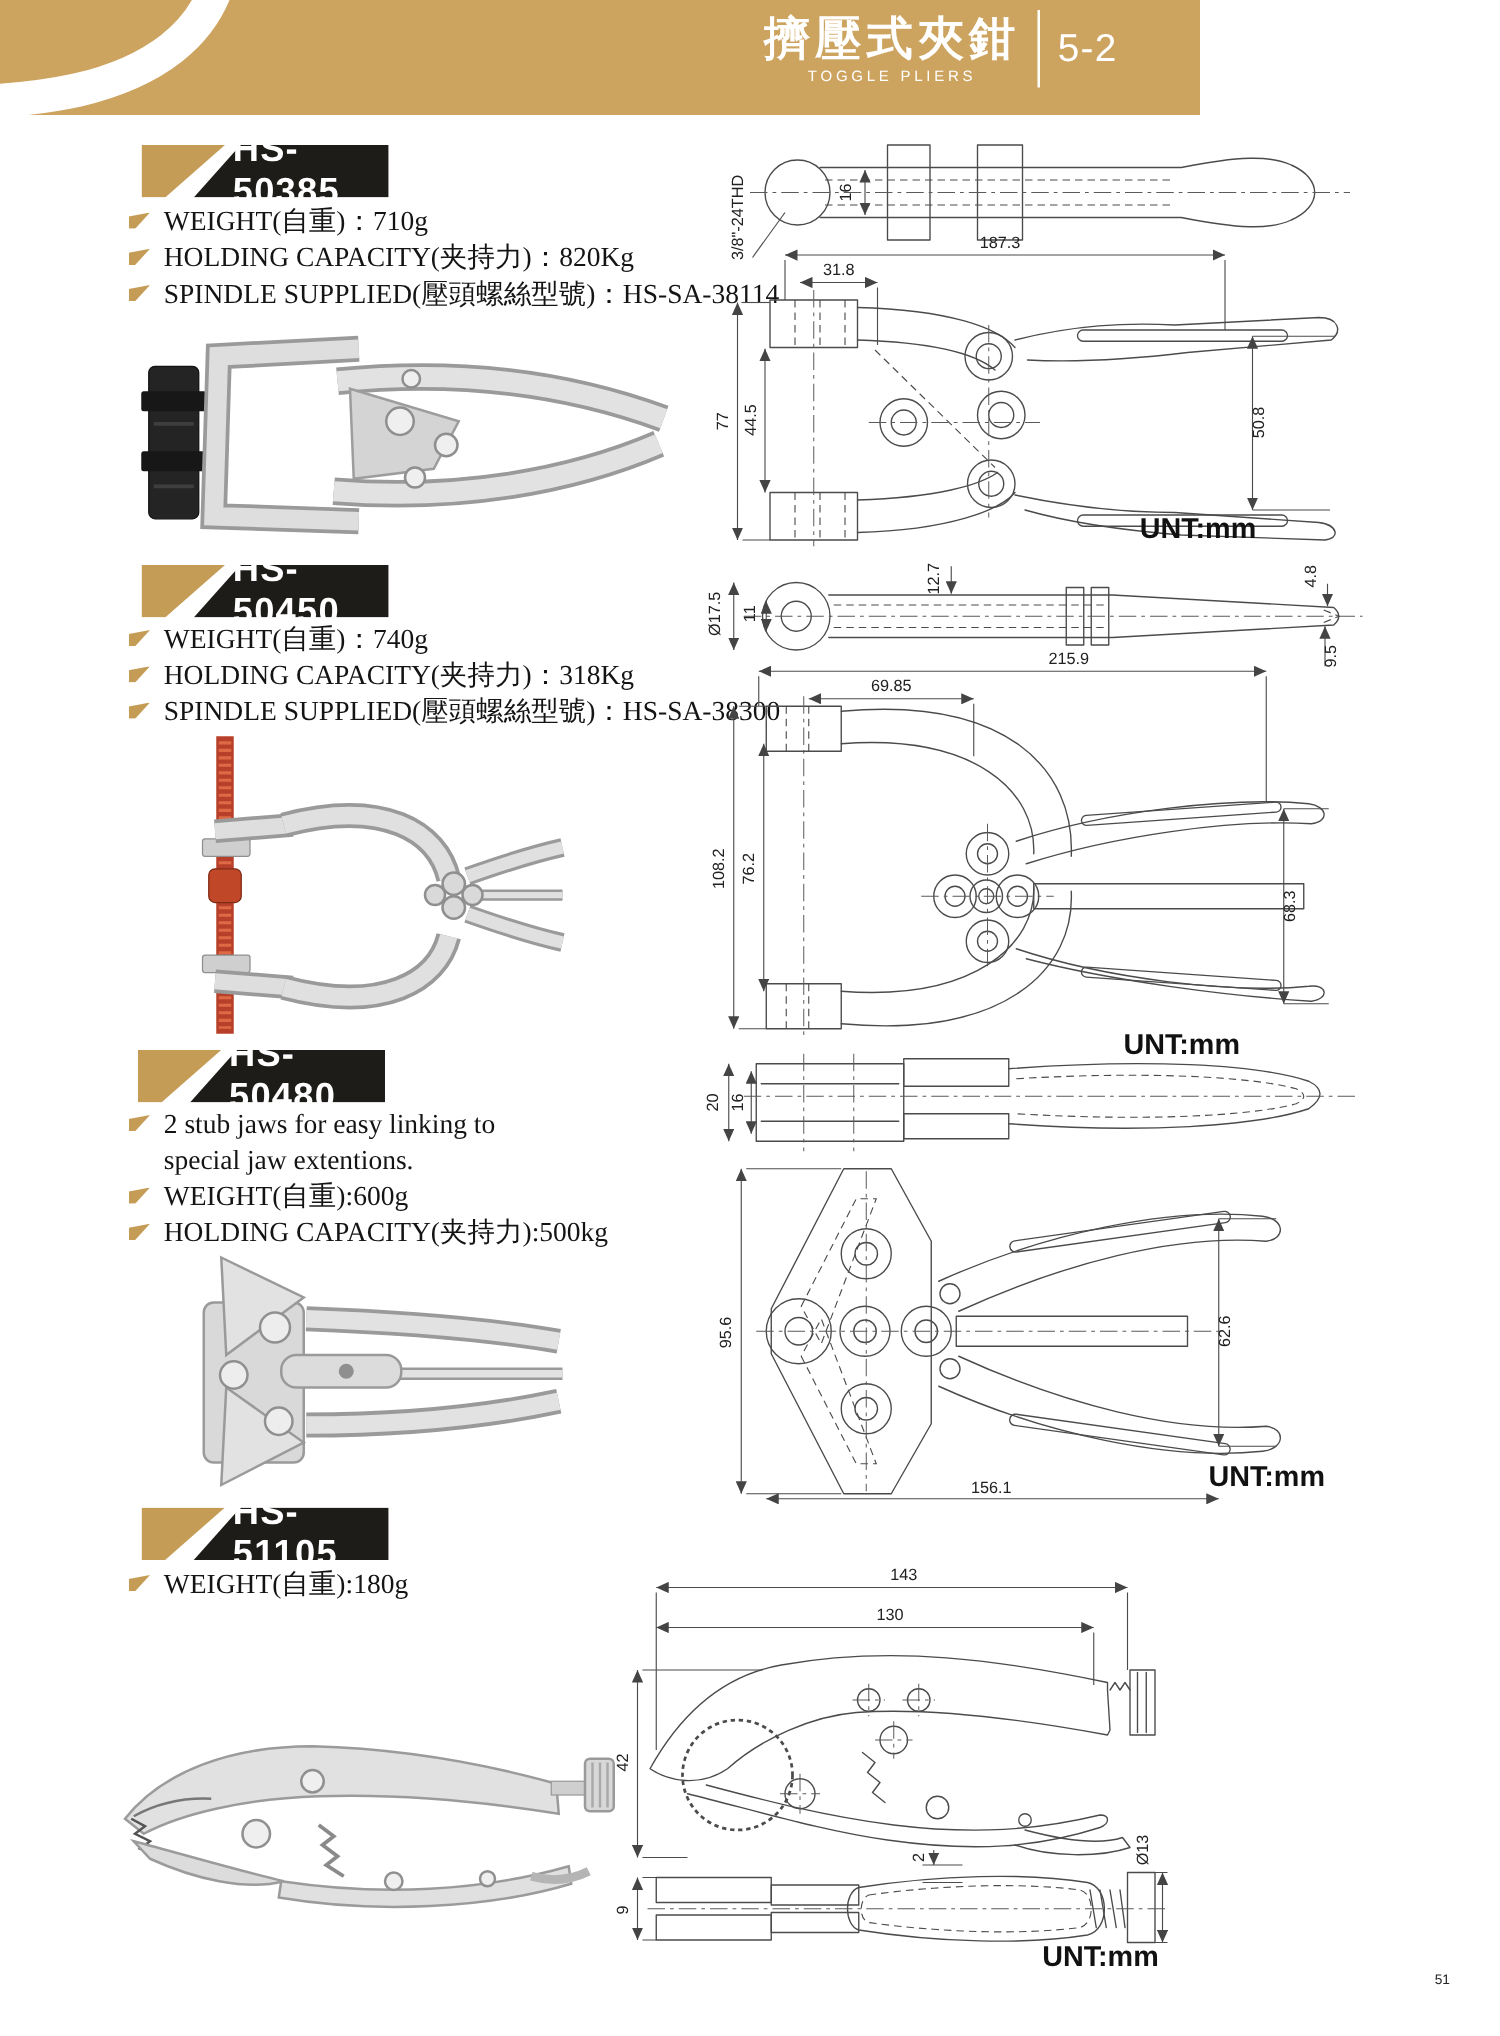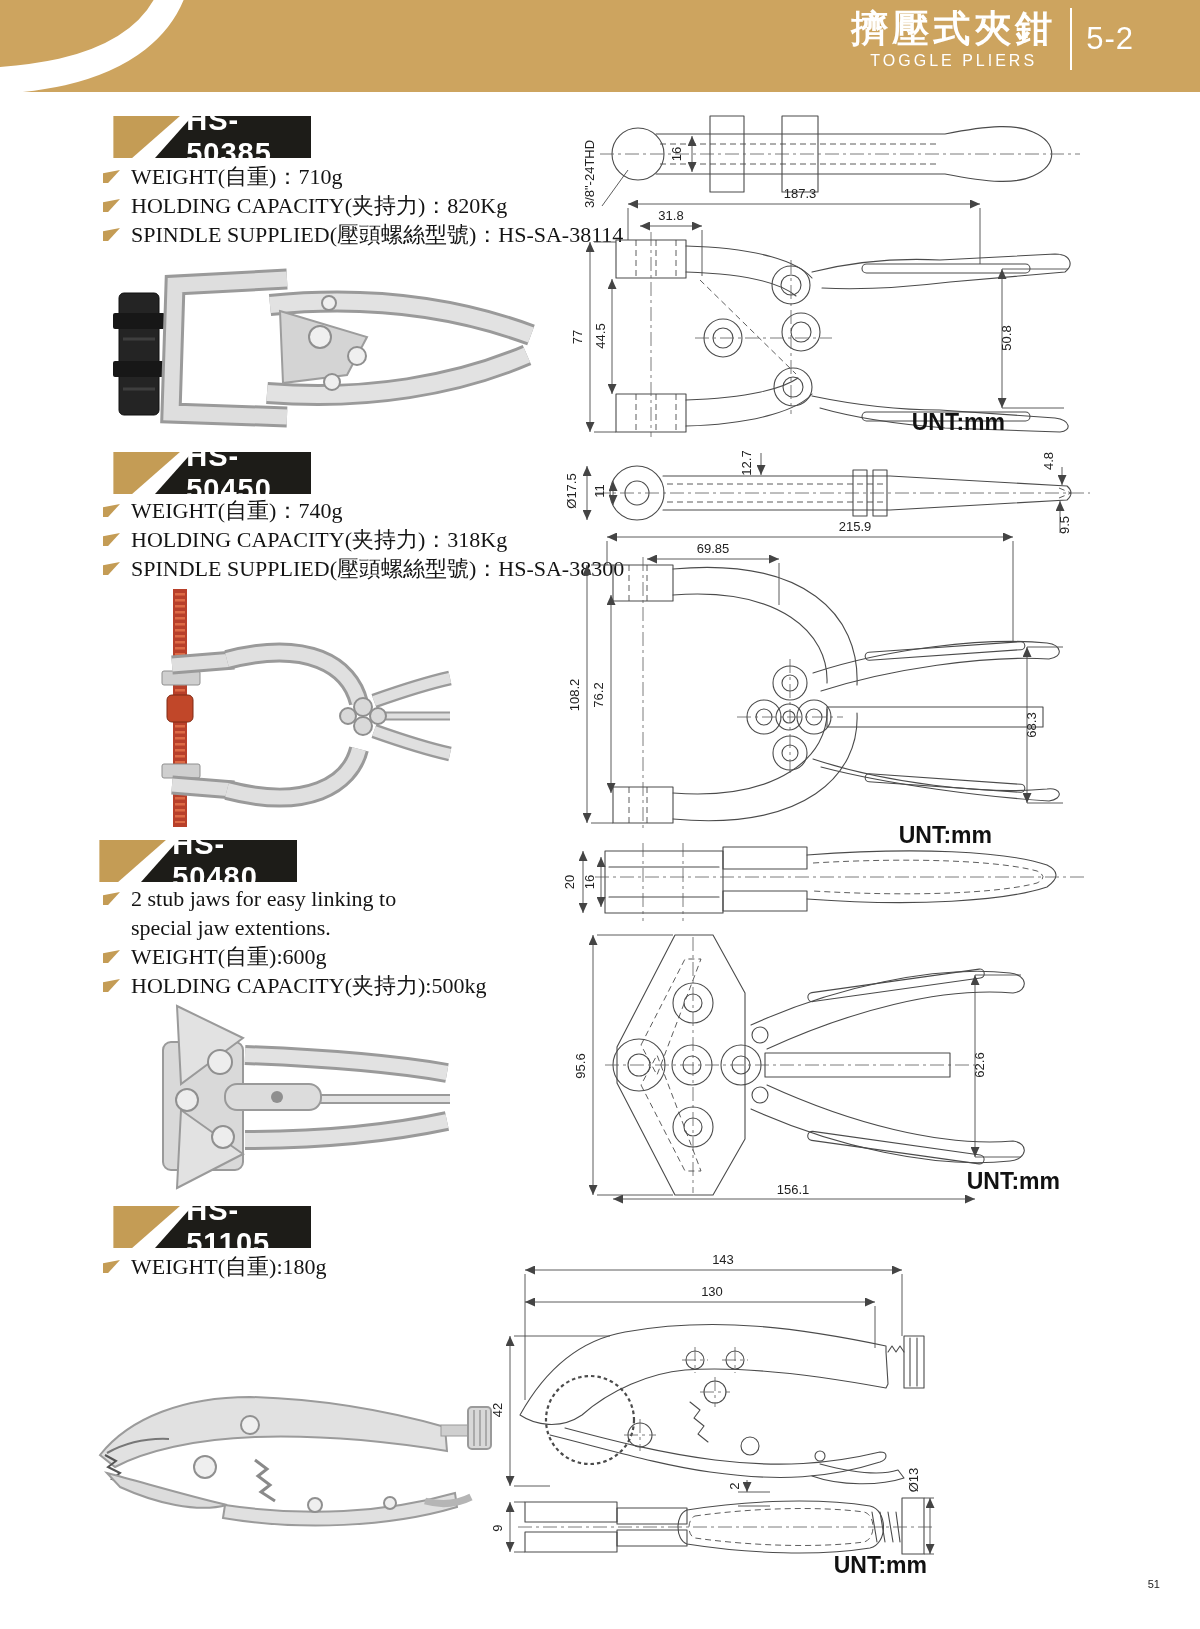--- a/index.html
+++ b/index.html
@@ -1,24 +1,24 @@
 <!DOCTYPE html>
 <html><head>
 <meta charset="utf-8">
 <style>
   html,body{margin:0;padding:0;background:#fff;}
   body{position:relative;width:1200px;height:1629px;font-family:"Liberation Sans",sans-serif;overflow:hidden;}
   .abs{position:absolute;}
 
   
-  .header{position:absolute;left:0;top:0;width:1200px;height:92px;background:#CDA45F;}
+  .header{position:absolute;left:0;top:0;width:960px;height:92px;background:#CDA45F;}
   .hdr-right{position:absolute;top:8px;right:66px;display:flex;align-items:center;gap:14px;color:#fff;}
   .hdr-titles{display:flex;flex-direction:column;align-items:center;}
   .hdr-zh{font-size:37px;font-weight:700;letter-spacing:4px;line-height:1.15;}
-  .hdr-en{font-size:16px;letter-spacing:3px;margin-top:1px;}
+  .hdr-en{font-size:12px;letter-spacing:3px;margin-top:1px;}
   .hdr-divider{width:2px;height:62px;background:#fff;}
   .hdr-code{font-size:31px;font-weight:400;letter-spacing:1px;text-align:right;}
 
   
   .badge{position:absolute;width:208px;height:42px;}
   .badge-gold{position:absolute;inset:0;background:#C49C55;clip-path:polygon(5% 0,37% 0,14% 100%,5% 100%);}
   .badge-black{position:absolute;inset:0;background:#1d1c18;clip-path:polygon(43% 0,100% 0,100% 100%,25% 100%);}
   .badge-text{position:absolute;left:40%;right:2%;top:0;height:100%;display:flex;align-items:center;justify-content:center;
               color:#fff;font-weight:700;font-size:29px;letter-spacing:1px;}
 
@@ -288,21 +288,21 @@
     <line class="dim" x1="56" y1="150" x2="56" y2="348" marker-start="url(#m2)" marker-end="url(#m2)"></line>
     <text class="dlabel" transform="rotate(-90,48,250)" x="48" y="250">76.2</text>
     <line class="dim" x1="472" y1="202" x2="472" y2="358" marker-start="url(#m2)" marker-end="url(#m2)"></line>
     <line class="dim" x1="472" y1="202" x2="508" y2="202"></line>
       <line class="dim" x1="472" y1="358" x2="508" y2="358"></line>
     <text class="dlabel" transform="rotate(-90,481,280)" x="481" y="280">68.3</text>
   </g>
   <text class="unit" x="437" y="398">UNT:mm</text>
 </svg>
 
-<div class="badge" style="left:89px;top:840px;">
+<div class="badge" style="left:100px;top:840px;">
   <span class="badge-gold"></span>
   <span class="badge-black"></span>
   <span class="badge-text">HS-50480</span>
 </div>
 <ul class="specs" style="left:103px;top:884px;">
   <li class="spec-line">
       <span class="bullet"></span>
       <span>2 stub jaws for easy linking to</span>
     </li>
   <li class="spec-line">

